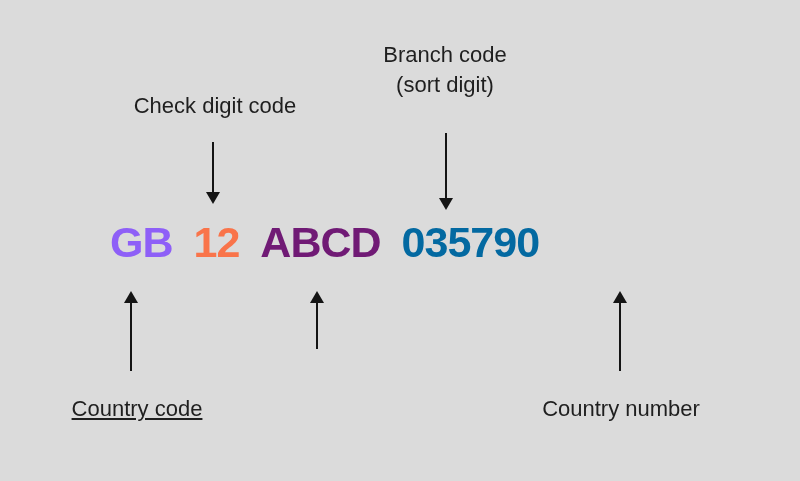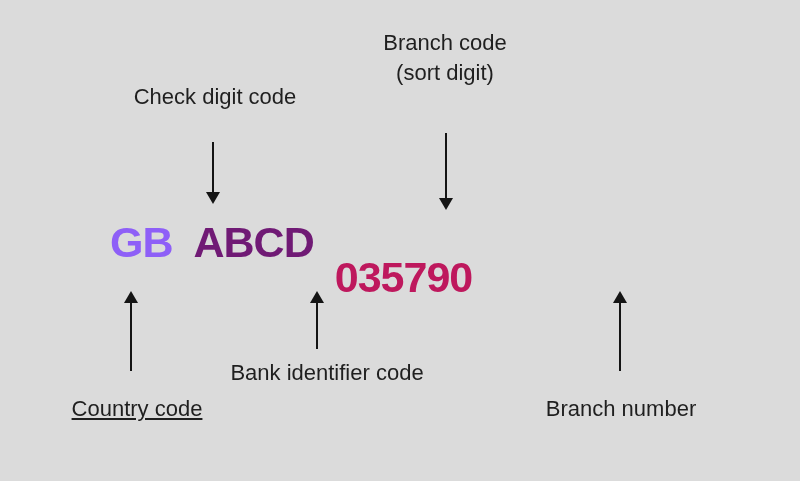--- a/index.html
+++ b/index.html
@@ -68,57 +68,57 @@
   .arrow-up .head {
     top: 0;
     border-bottom: 12px solid #141414;
   }
 </style>
 </head>
 <body>
 
 <div class="canvas">
 
-  <div class="label label-center" style="left:215px; top:82px;">Check digit code</div>
+  <div class="label label-center" style="left:215px; top:91px;">Check digit code</div>
 
-  <div class="label label-center" style="left:445px; top:28px;">
+  <div class="label label-center" style="left:445px; top:40px;">
     <div>Branch code</div>
     <div>(sort digit)</div>
   </div>
 
   <div class="arrow arrow-down" style="left:213px; top:142px; height:62px;">
     <span class="shaft"></span>
     <span class="head"></span>
   </div>
 
   <div class="arrow arrow-down" style="left:446px; top:133px; height:77px;">
     <span class="shaft"></span>
     <span class="head"></span>
   </div>
 
   <div class="iban-row">
     <span style="color: rgb(142, 95, 247);">GB</span>
+    <span style="color: rgb(249, 116, 74);">12</span>
     <span style="color: #701a75;">ABCD</span>
-    <span style="color: #be185d; margin-top: 35px;">035790</span>
+    <span style="color: #0369a1;">035790</span>
   </div>
 
   <div class="arrow arrow-up" style="left:131px; top:291px; height:80px;">
     <span class="shaft"></span>
     <span class="head"></span>
   </div>
 
   <div class="arrow arrow-up" style="left:317px; top:291px; height:58px;">
     <span class="shaft"></span>
     <span class="head"></span>
   </div>
 
   <div class="arrow arrow-up" style="left:620px; top:291px; height:80px;">
     <span class="shaft"></span>
     <span class="head"></span>
   </div>
 
-  <div class="label label-center" style="left:327px; top:358px;">Bank identifier code</div>
 
   <div class="label label-center" style="left:137px; top:394px;text-decoration:underline;">Country code</div>
 
-  <div class="label label-center" style="left:621px; top:394px;">Branch number</div>
+  <div class="label label-center" style="left:621px; top:394px;">Country number</div>
 
 </div>
 
 </body></html>

